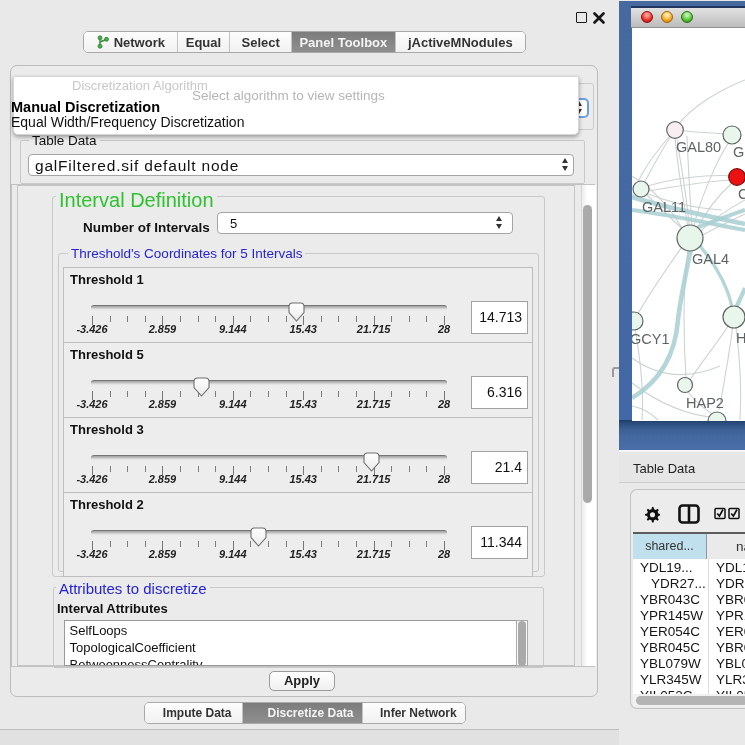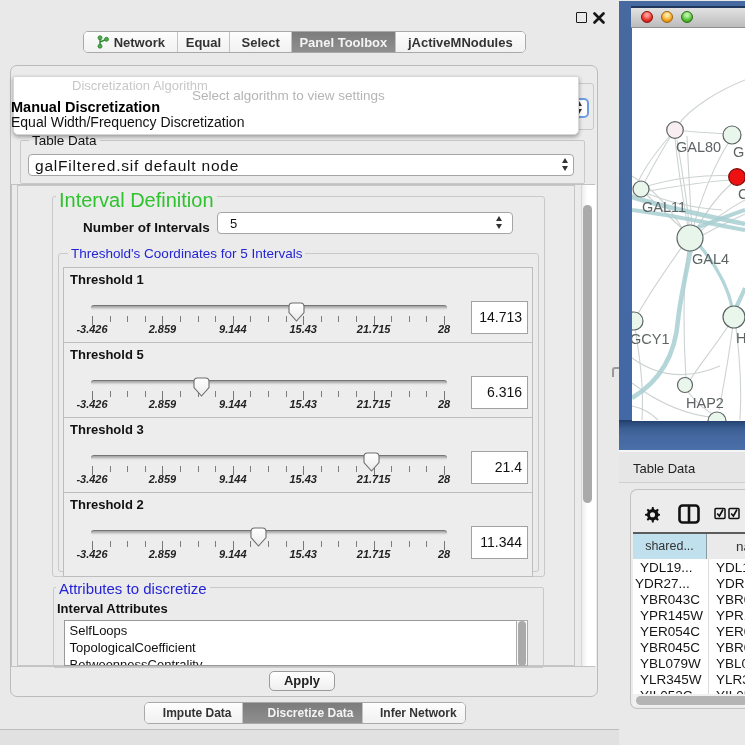--- a/index.html
+++ b/index.html
@@ -344,21 +344,21 @@
         <path d="M17.2,6.5 L19.4,9 L23,2.5"></path>
       </g>
     </svg>
 <div class="abs" style="left:633px;top:532px;width:112px;height:2px;background:#5c5c5c;"></div>
 <div class="abs" style="left:633px;top:534px;width:74px;height:25px;background:#bfe0ec;border-right:1px solid #8a9aa0;box-sizing:border-box;text-align:center;font-size:12.5px;color:#333;line-height:25px;">shared...</div>
 <div class="abs" style="left:708px;top:534px;width:37px;height:25px;background:#eaeaea;font-size:13.5px;color:#333;line-height:25px;padding-left:28px;box-sizing:border-box;">na</div>
 <div class="abs" style="left:633px;top:559px;width:112px;height:135px;background:#fff;overflow:hidden;font-size:13.5px;color:#151515;">
 <div style="position:absolute;left:74.5px;top:0;width:1px;height:135px;background:#dcdcdc;"></div>
 <div style="padding-top:1px;">
         <div style="height:16.05px;line-height:16.05px;white-space:nowrap;"><span style="display:inline-block;width:75px;padding-left:7px;box-sizing:border-box;">YDL19...</span><span style="padding-left:8px;">YDL194W</span></div>
-        <div style="height:16.05px;line-height:16.05px;white-space:nowrap;"><span style="display:inline-block;width:75px;padding-left:2px;box-sizing:border-box;">YDR27...</span><span style="padding-left:8px;">YDR277C</span></div>
+        <div style="height:16.05px;line-height:16.05px;white-space:nowrap;"><span style="display:inline-block;width:75px;padding-left:18px;box-sizing:border-box;">YDR27...</span><span style="padding-left:8px;">YDR277C</span></div>
         <div style="height:16.05px;line-height:16.05px;white-space:nowrap;"><span style="display:inline-block;width:75px;padding-left:7px;box-sizing:border-box;">YBR043C</span><span style="padding-left:8px;">YBR043C</span></div>
         <div style="height:16.05px;line-height:16.05px;white-space:nowrap;"><span style="display:inline-block;width:75px;padding-left:7px;box-sizing:border-box;">YPR145W</span><span style="padding-left:8px;">YPR145W</span></div>
         <div style="height:16.05px;line-height:16.05px;white-space:nowrap;"><span style="display:inline-block;width:75px;padding-left:7px;box-sizing:border-box;">YER054C</span><span style="padding-left:8px;">YER054C</span></div>
         <div style="height:16.05px;line-height:16.05px;white-space:nowrap;"><span style="display:inline-block;width:75px;padding-left:7px;box-sizing:border-box;">YBR045C</span><span style="padding-left:8px;">YBR045C</span></div>
         <div style="height:16.05px;line-height:16.05px;white-space:nowrap;"><span style="display:inline-block;width:75px;padding-left:7px;box-sizing:border-box;">YBL079W</span><span style="padding-left:8px;">YBL079W</span></div>
         <div style="height:16.05px;line-height:16.05px;white-space:nowrap;"><span style="display:inline-block;width:75px;padding-left:7px;box-sizing:border-box;">YLR345W</span><span style="padding-left:8px;">YLR345W</span></div>
         <div style="height:16.05px;line-height:16.05px;white-space:nowrap;"><span style="display:inline-block;width:75px;padding-left:7px;box-sizing:border-box;">YIL052C</span><span style="padding-left:8px;">YIL052C</span></div>
       </div>
 </div>
 <div class="abs" style="left:633px;top:694px;width:112px;height:12px;background:#f1f1f1;"></div>

